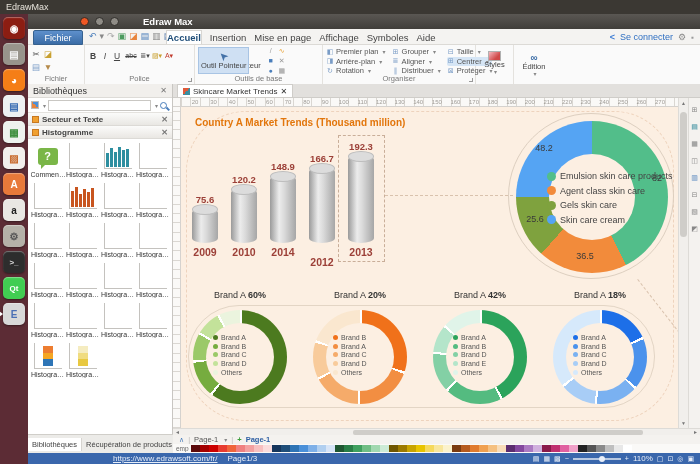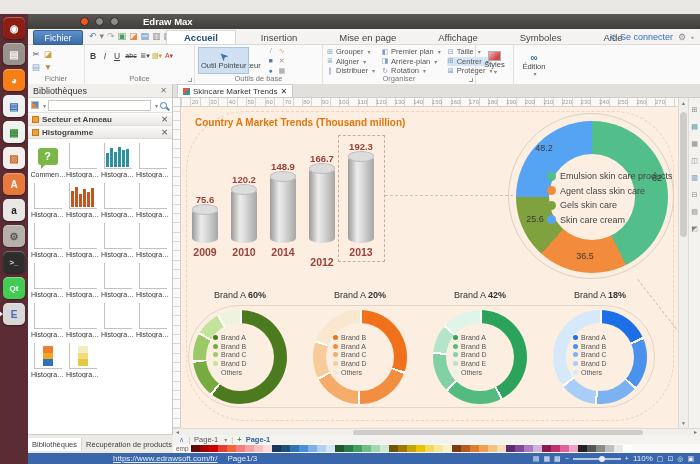--- a/index.html
+++ b/index.html
@@ -15,21 +15,21 @@
   
   .window{position:absolute;left:28px;top:14px;right:0;height:70px;z-index:10;}
   .titlebar{height:15px;background:linear-gradient(#5a5753,#403e3a);display:flex;align-items:center;}
   .wbtn{width:9px;height:9px;border-radius:50%;background:#8f8c86;border:1px solid #2e2c29;margin-left:6px;}
   .wbtn.close{background:#ef5724;margin-left:52px;}
   .wtitle{color:#fff;font-size:9.5px;font-weight:bold;margin-left:24px;}
   .tabrow{height:16px;background:#f4f3f1;border-bottom:1px solid #dcdad6;position:relative;}
   .file-btn{position:absolute;left:5px;top:1px;width:50px;height:15px;background:linear-gradient(#5e90cc,#3a6ca6);color:#fff;font-size:9px;border:1px solid #36618f;border-radius:2px 2px 0 0;font-family:inherit;}
   .quick-icons{position:absolute;left:61px;top:2px;display:flex;gap:3px;font-size:9px;align-items:center;}
   .tabs{position:absolute;left:138px;top:0;display:flex;gap:8px;font-size:9.5px;color:#444;height:16px;align-items:center;}
-  .rtab{padding:1px 17px;}
+  .rtab{padding:1px 0;}
   .rtab.active{background:#fff;border:1px solid #d8d6d2;border-bottom:none;color:#1f4e79;font-weight:bold;}
   .tab-right{position:absolute;right:6px;top:0;height:16px;display:flex;align-items:center;gap:5px;font-size:9px;}
   .connect{color:#2f6fc2;}
   .share-ic{color:#3b7bd4;font-weight:bold;font-size:9px;}
   .gear-ic{color:#8a8a8a;font-size:9px;}
   .pin-ic{color:#9a9a9a;font-size:8px;}
 
   
   .ribbon{height:39px;background:#fafafa;display:flex;position:relative;}
   .rgroup{position:relative;height:100%;border-right:1px solid #e4e2de;padding:2px 3px 10px;}
@@ -129,20 +129,23 @@
   .bleg{position:absolute;display:flex;flex-direction:column;}
   .bleg-row{display:flex;align-items:center;gap:3px;font-size:7px;color:#555;height:8.8px;white-space:nowrap;}
   .bdot{width:5px;height:5px;border-radius:50%;flex:0 0 auto;}
   .bhead{position:absolute;font-size:9px;color:#333;text-align:center;width:110px;}
 </style>
 </head>
 <body>
 
 <div id="root">
 
+  <div class="global-bar">
+    <span>EdrawMax</span>
+  </div>
 
   <div class="launcher" id="launcher">
       <div class="licon" style="background: rgb(140, 29, 18);">
         <span style="color: rgb(255, 255, 255);">◉</span>
       </div>
       <div class="licon" style="background: rgb(152, 148, 140);">
         <span style="color: rgb(240, 240, 240);">▤</span>
       </div>
       <div class="licon" style="background: rgb(245, 126, 23);">
         <span style="color: rgb(255, 255, 255);">◕</span>
@@ -262,49 +265,49 @@
             <span style="color:#4a7ebb">●</span>
             <span style="color:#999">▦</span>
           </span>
         <span class="glabel">Outils de base</span>
       </div>
 
       <div class="rgroup" style="width:153px">
         <div class="orgwrap" id="orgWrap">
             <div class="orgcol">
               <div class="orgrow">
+                <span class="oic">◧</span>
+                <span>Premier plan</span>
+                <span class="dd">▾</span>
+              </div>
+              <div class="orgrow">
+                <span class="oic">◨</span>
+                <span>Arrière-plan</span>
+                <span class="dd">▾</span>
+              </div>
+              <div class="orgrow">
+                <span class="oic">↻</span>
+                <span>Rotation</span>
+                <span class="dd">▾</span>
+              </div>
+            </div>
+            <div class="orgcol">
+              <div class="orgrow">
                 <span class="oic">⊞</span>
                 <span>Grouper</span>
                 <span class="dd">▾</span>
               </div>
               <div class="orgrow">
                 <span class="oic">≣</span>
                 <span>Aligner</span>
                 <span class="dd">▾</span>
               </div>
               <div class="orgrow">
                 <span class="oic">∥</span>
                 <span>Distribuer</span>
-                <span class="dd">▾</span>
-              </div>
-            </div>
-            <div class="orgcol">
-              <div class="orgrow">
-                <span class="oic">◧</span>
-                <span>Premier plan</span>
-                <span class="dd">▾</span>
-              </div>
-              <div class="orgrow">
-                <span class="oic">◨</span>
-                <span>Arrière-plan</span>
-                <span class="dd">▾</span>
-              </div>
-              <div class="orgrow">
-                <span class="oic">↻</span>
-                <span>Rotation</span>
                 <span class="dd">▾</span>
               </div>
             </div>
             <div class="orgcol">
               <div class="orgrow">
                 <span class="oic">⊟</span>
                 <span>Taille</span>
                 <span class="dd">▾</span>
               </div>
               <div class="orgrow hl">
@@ -348,21 +351,21 @@
     </div>
     <div class="lib-search">
       <span class="gridico"></span>
         <span class="dd">▾</span>
       <input value="" style="">
       <span class="dd">▾</span>
       <span class="mag"></span>
     </div>
     <div class="lib-sec">
       <span class="sqicon"></span>
-      <span>Secteur et Anneau</span>
+      <span>Secteur et Texte</span>
       <span class="xbtn">✕</span>
     </div>
     <div class="lib-sec">
       <span class="sqicon"></span>
       <span>Histogramme</span>
       <span class="xbtn">✕</span>
     </div>
     <div class="lib-grid" id="libGrid">
         <div class="thumb-cell">
           <div class="thumb nob">

